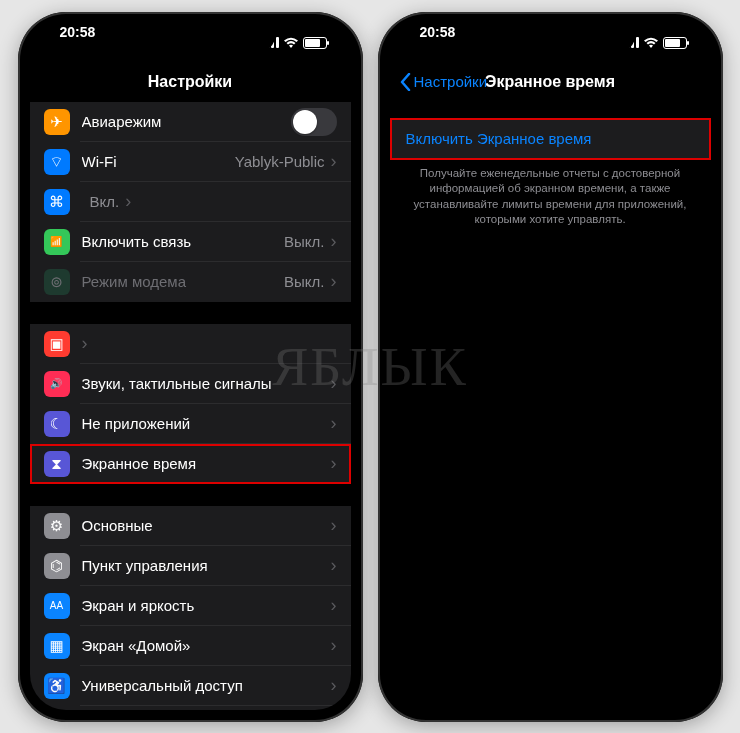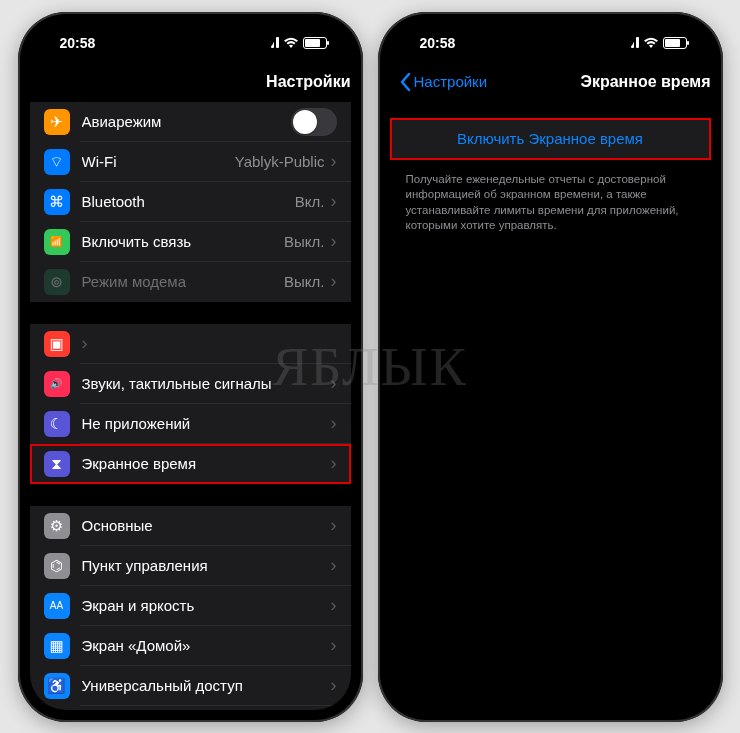--- a/index.html
+++ b/index.html
@@ -40,42 +40,41 @@
     height: 28px;
     background: #000;
     border-bottom-left-radius: 16px;
     border-bottom-right-radius: 16px;
     z-index: 10;
   }
   .status-bar {
     height: 38px;
     display: flex;
     justify-content: space-between;
-    align-items: center;
     padding: 0 24px 0 30px;
     color: #fff;
     font-size: 14px;
     font-weight: 600;
   }
   .status-icons { display: flex; gap: 4px; align-items: center; }
   .signal { display: flex; gap: 1.5px; align-items: flex-end; }
   .signal span { width: 3px; background: #fff; border-radius: 1px; }
   .signal span:nth-child(1){height:5px}
   .signal span:nth-child(2){height:7px}
   .signal span:nth-child(3){height:9px}
   .signal span:nth-child(4){height:11px}
   .wifi-ic { width: 16px; height: 12px; }
   .battery { width: 24px; height: 12px; border: 1px solid #fff; border-radius: 3px; position: relative; }
   .battery::after { content:""; position:absolute; right:-3px; top:3px; width:2px; height:4px; background:#fff; border-radius:1px; }
   .battery .fill { position:absolute; left:1px; top:1px; bottom:1px; width:70%; background:#fff; border-radius:1px; }
   .nav-header {
     height: 40px;
     display:flex;
     align-items:center;
-    justify-content:flex-end;
+    justify-content:center;
     color:#fff;
     font-size:16px;
     font-weight:600;
     position: relative;
   }
   .nav-back {
     position:absolute;
     left:10px;
     display:flex;
     align-items:center;
@@ -114,37 +113,38 @@
   .label { flex: 1; white-space: nowrap; overflow: hidden; text-overflow: ellipsis;}
   .value { color: #8e8e93; font-size:15px; margin-right: 6px; margin-left: 8px; }
   .chevron { color:#5a5a5e; font-size: 18px; }
   .toggle {
     width: 46px; height: 28px; background:#39393d; border-radius: 14px; position:relative;
   }
   .toggle .knob {
     position:absolute; width:24px; height:24px; background:#fff; border-radius:50%; top:2px; left:2px;
     box-shadow: 0 1px 2px rgba(0,0,0,0.4);
   }
-  .highlight { box-shadow: inset 0 0 0 2px #d00; justify-content: center; }
+  .highlight { box-shadow: inset 0 0 0 2px #d00; }
   .dim .label { color:#6e6e73; }
   .action-row {
     background:#1c1c1e;
     height:42px;
     display:flex;
     align-items:center;
     padding: 0 16px;
     color:#0a84ff;
     font-size:15px;
     margin-top: 16px;
   }
   .footer-text {
     color:#8e8e93;
     font-size:11.5px;
-    padding: 12px 16px 0 16px;
+    padding: 6px 16px 0 16px;
     line-height:1.35;
+    text-align:center;
   }
   .watermark {
     position:absolute;
     left:50%; top:50%;
     transform: translate(-50%, -50%);
     font-size: 54px;
     color: rgba(130,130,130,0.28);
     font-family: Georgia, serif;
     letter-spacing: 2px;
     pointer-events: none;
@@ -200,21 +200,20 @@
           </div>
           <div class="row">
             <span class="icon bg-blue" style="font-size: 15px;">⌔</span>
             <span class="label">Wi-Fi</span>
             <span class="value">Yablyk-Public</span>
             <span class="chevron">›</span>
             <div class="sep"></div>
           </div>
           <div class="row">
             <span class="icon bg-blue" style="font-size: 15px;">⌘</span>
-            <span class="label">Bluetooth</span>
             <span class="value">Вкл.</span>
             <span class="chevron">›</span>
             <div class="sep"></div>
           </div>
           <div class="row">
             <span class="icon bg-green" style="font-size: 10px;">📶</span>
             <span class="label">Включить связь</span>
             <span class="value">Выкл.</span>
             <span class="chevron">›</span>
             <div class="sep"></div>

